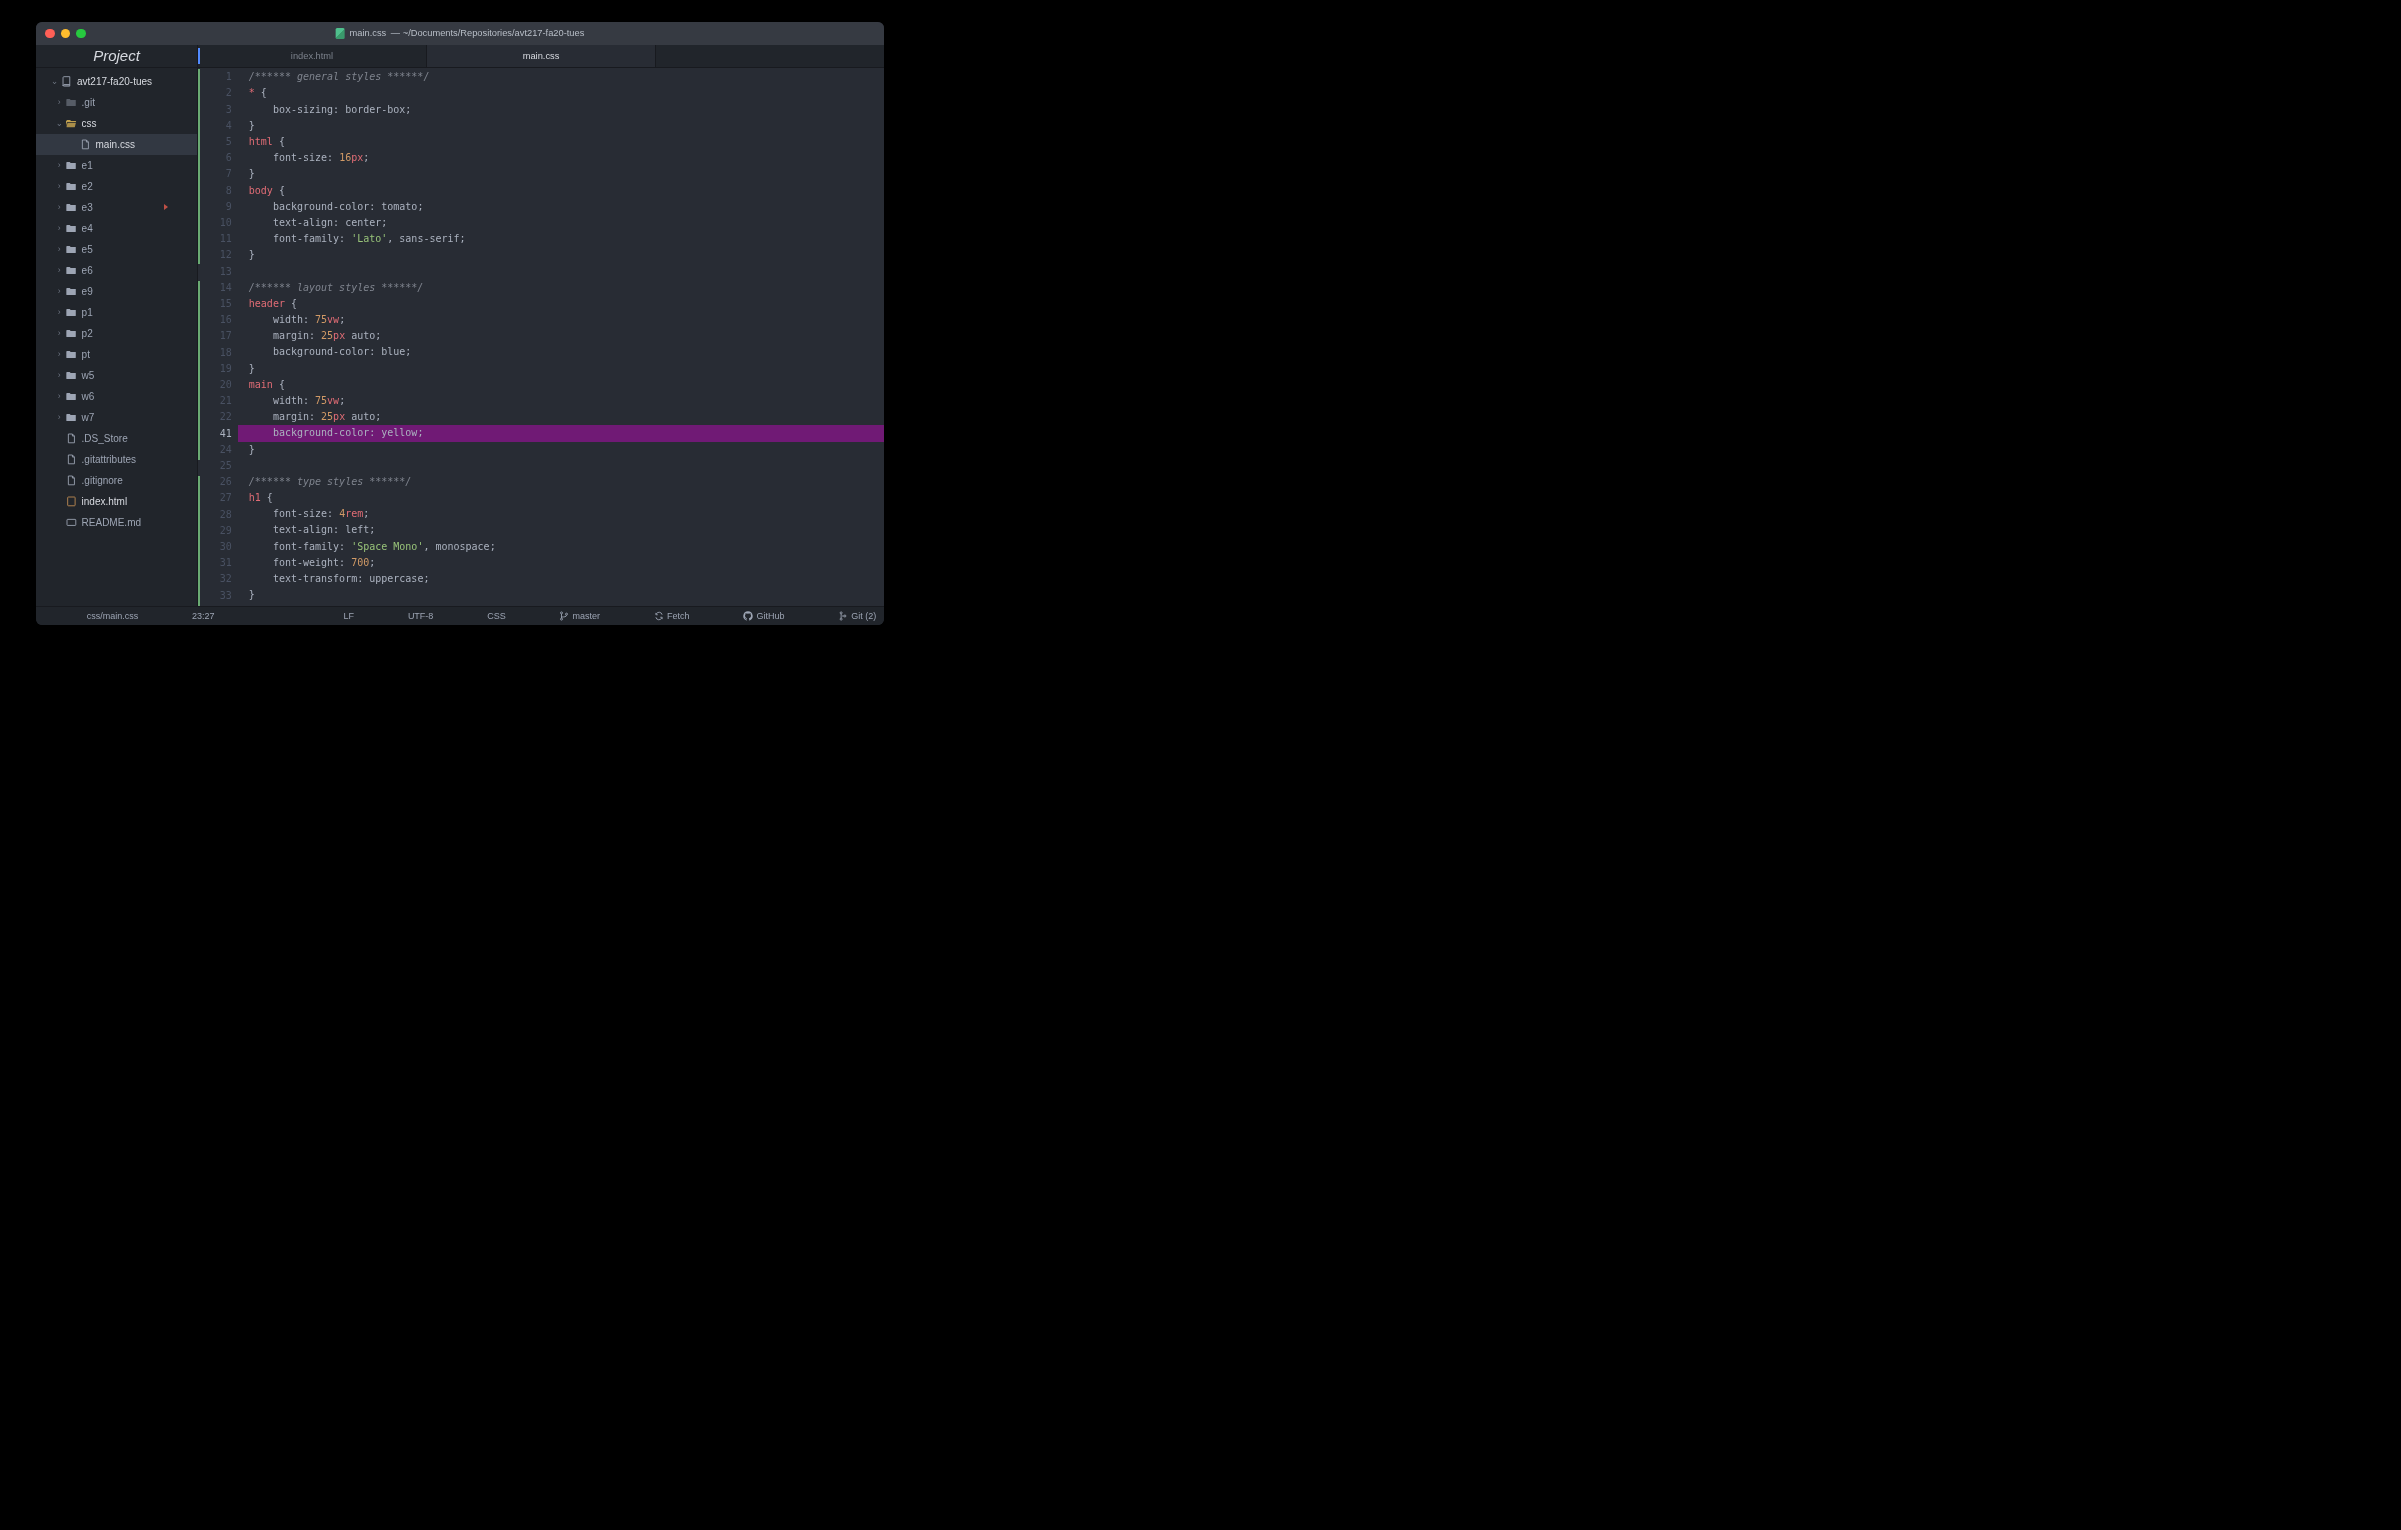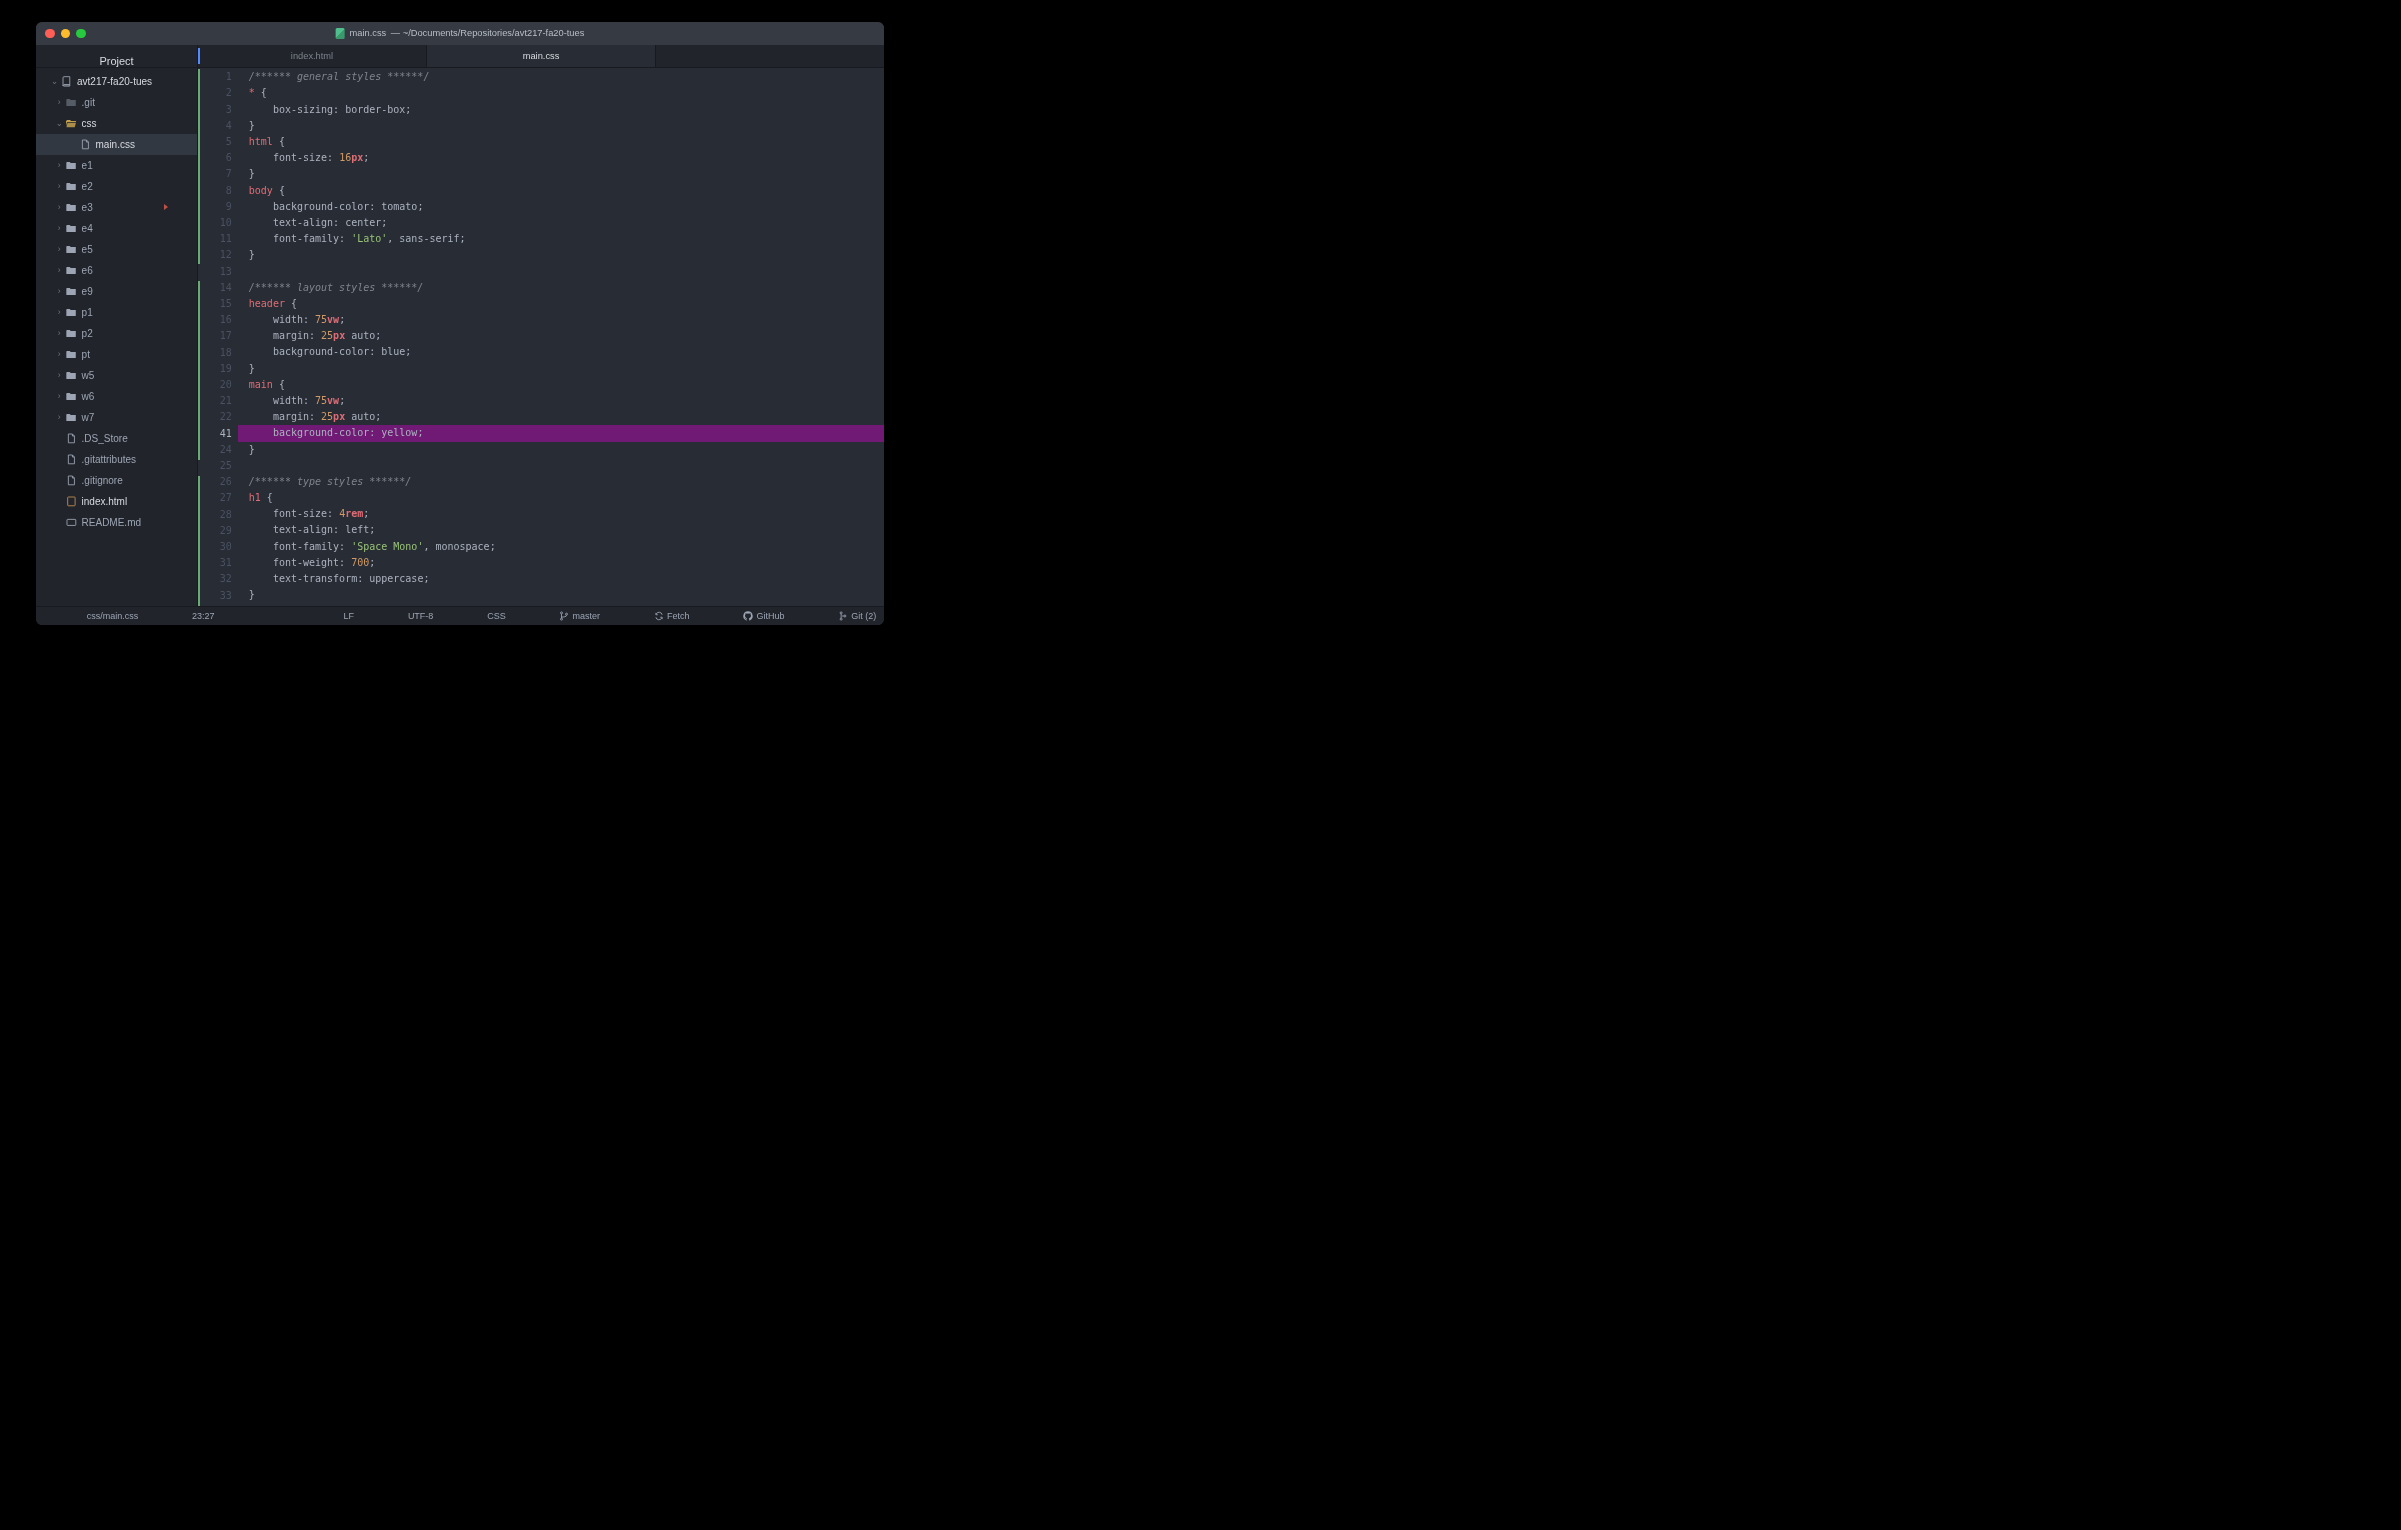--- a/index.html
+++ b/index.html
@@ -12,21 +12,21 @@
 .tl { width: 9.3px; height: 9.3px; border-radius: 50%; }
 .tl.red { background: #ff5f56; }
 .tl.yellow { background: #ffbd2e; }
 .tl.green { background: #27c93f; }
 .title-center { position: absolute; left: 50%; transform: translateX(-50%); display: flex; align-items: center; gap: 4.6px; font-size: 9.3px; color: #b9bfc8; }
 .file-icon { width: 9.3px; height: 10.8px; display: inline-block; background: linear-gradient(135deg,#4fc08d 50%,#3a9a6c 50%); border-radius: 1.5px; position: relative; }
 
 .body-row { flex: 1; display: flex; min-height: 0; }
 
 .sidebar { width: 162px; background: #21252b; display: flex; flex-direction: column; border-right: 0.8px solid #181a1f; }
-.sidebar-header { height: 23px; display: flex; align-items: flex-end; justify-content: center; color: #d7dae0; font-size: 11px; border-bottom: 0.8px solid #181a1f; }
+.sidebar-header { height: 23px; display: flex; align-items: center; justify-content: center; color: #d7dae0; font-size: 15px; border-bottom: 0.8px solid #181a1f; font-style: italic; }
 .tree { flex: 1; overflow: auto; font-size: 10px; padding-top: 3.1px; }
 .tree-row { display: flex; align-items: center; height: 21px; cursor: default; color: #9da5b4; }
 .tree-row.root { color: #d7dae0; font-weight: 500; }
 .tree-row.sel { background: #323842; color: #d7dae0; }
 .tree-row.hl { color: #d7dae0; }
 .chev { width: 9.3px; text-align: center; font-size: 8.5px; color: #6e7683; margin-right: 1.5px; }
 .chev.open::before { content: "⌄"; }
 .chev.closed::before { content: "›"; }
 .ic { width: 11.6px; height: 11.6px; margin-right: 4.6px; display: inline-flex; align-items: center; justify-content: center; font-size: 9.3px; }
 .ic.repo { color: #9da5b4; }
@@ -53,21 +53,21 @@
 .gutter .ln.cur { color: #abb2bf; }
 .gutter .ln.marker::before { content: ""; position: absolute; left: -34px; top: 50%; transform: translateY(-50%); width: 0; height: 0; border-top: 3.9px solid transparent; border-bottom: 3.9px solid transparent; border-left: 4.6px solid #be5046; }
 .code { flex: 1; font-family: Menlo, Consolas, monospace; font-size: 10px; line-height: 16.2px; padding-left: 10.8px; padding-top: 1.5px; color: #abb2bf; white-space: pre; position: relative; overflow: hidden; }
 .code .line { height: 16.2px; }
 .code .line.cur { background: #701a75; margin-left: -10.8px; padding-left: 10.8px; margin-right: -464px; padding-right: 464px; }
 .c-comment { color: #7f848e; font-style: italic; margin-top: 20px; }
 .c-sel { color: #e06c75; }
 .c-punc { color: #abb2bf; }
 .c-prop { color: #abb2bf; }
 .c-num { color: #d19a66; }
-.c-unit { color: #e06c75; font-weight: bold; }
+.c-unit { color: #e06c75; }
 .c-val { color: #abb2bf; }
 .c-str { color: #98c379; }
 
 .statusbar { height: 18.6px; background: #21252b; border-top: 0.8px solid #181a1f; display: flex; align-items: center; font-size: 9px; color: #9da5b4; padding: 0 7.7px; gap: 10.8px; }
 .statusbar .spacer { flex: 1; }
 .sb-item { display: flex; align-items: center; gap: 3.1px; padding-left: 43px; }
 .sb-ic { width: 10px; height: 10px; display: inline-block; }
 svg { display: block; }
 </style>
 </head>

